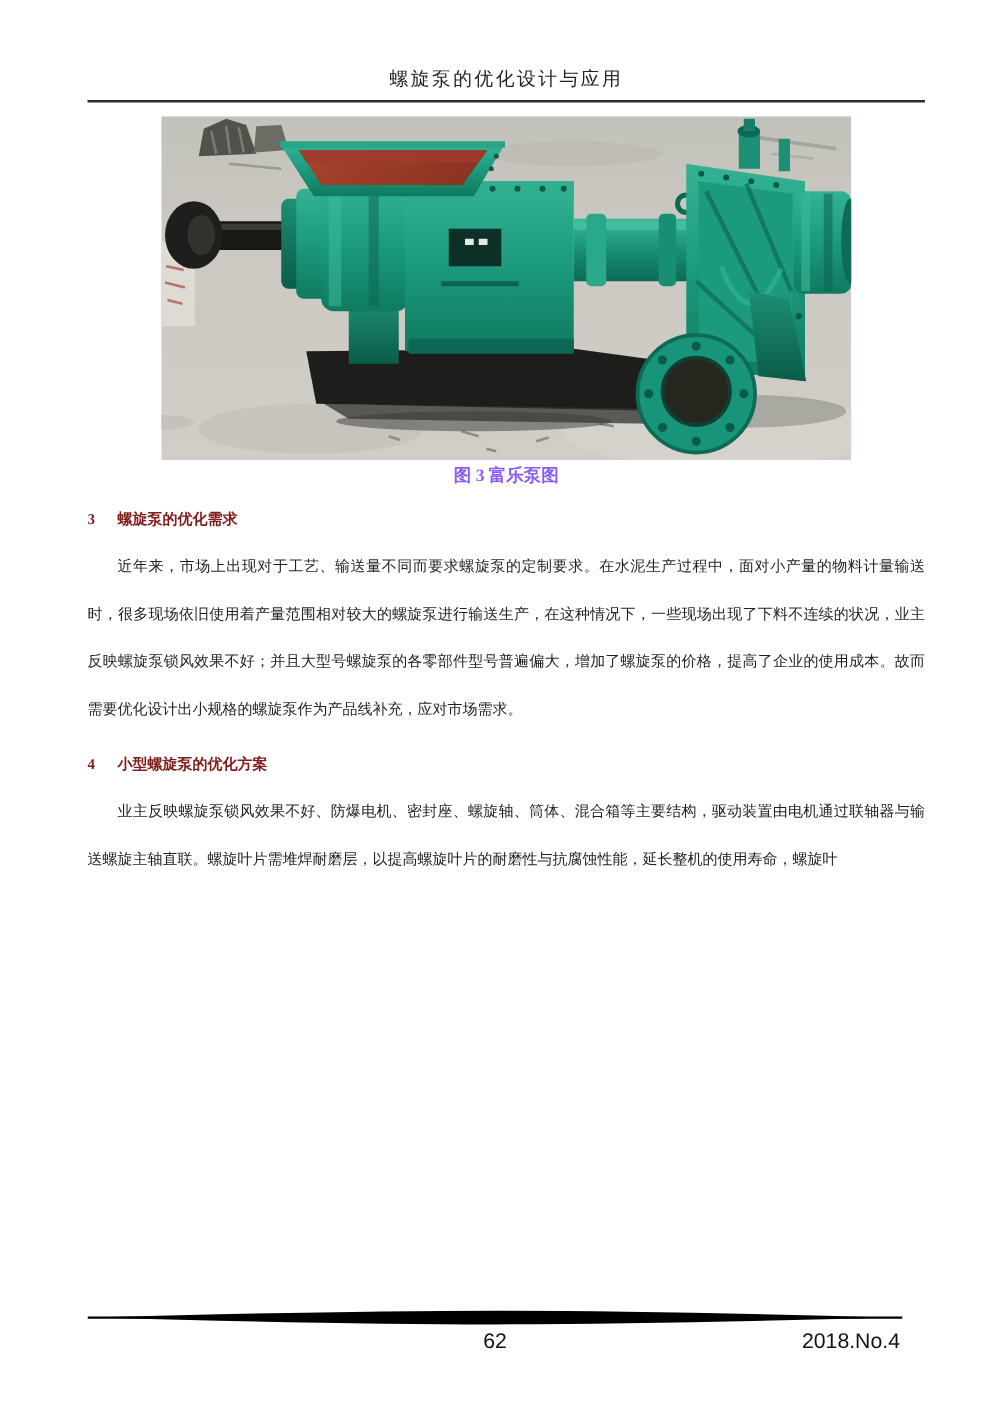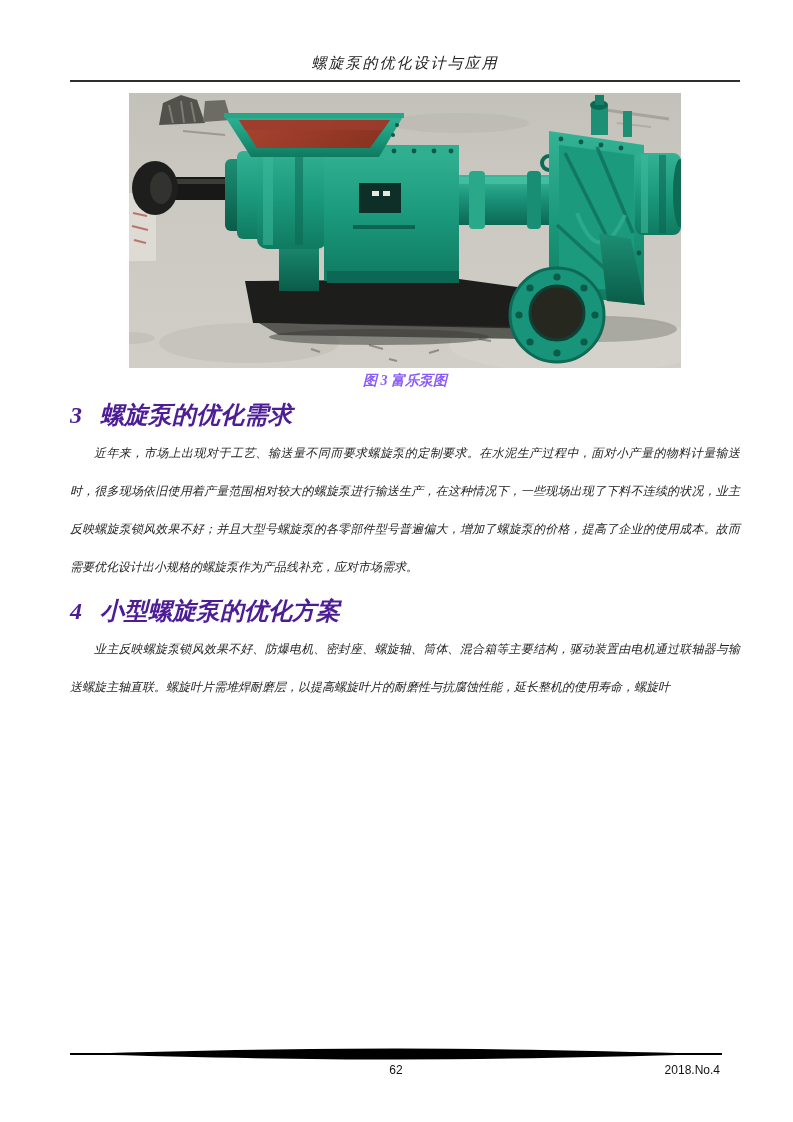--- a/index.html
+++ b/index.html
@@ -5,43 +5,43 @@
   html,body{margin:0;padding:0;background:#ffffff;}
   .page{
     position:relative;
     width:793px;height:1122px;
     margin:0 auto;
     background:#ffffff;
     font-family:"Liberation Serif","DejaVu Serif",serif;
     color:#1c1c1c;
     overflow:hidden;
   }
-  .content{padding:0 53px 0 70px;font-style:italic;}
+  .content{padding:0 53px 0 70px;}
   .doc-header{padding-top:54px;text-align:center;}
   .doc-header-title{font-size:15px;letter-spacing:2px;color:#222;}
   .header-rule{border-bottom:2px solid #2e2e2e;margin-top:7px;}
   .figure{margin-top:11px;text-align:center;}
   .pump-svg{width:552px;height:275px;display:block;margin:0 auto;}
   .figure-caption{font-weight:bold;font-size:14px;margin-top:4px;color:#8b5cf6;}
   .section-heading{
-    font-size:24px;font-weight:bold;color:#4c1d95;
+    font-size:12px;font-weight:bold;color:#7f1d1d;
     margin:10px 0 4px 0;line-height:30px;
   }
   .section-heading .sec-num{margin-right:18px;}
   .body-para{
     font-size:12px;line-height:38px;
     text-align:justify;text-indent:2em;
     margin:0;color:#1f1f1f;
   }
   .footer{position:absolute;left:70px;right:71px;bottom:42px;}
   .footer-rule-svg{display:block;width:100%;height:12px;}
   .footer-row{
     position:relative;height:17px;margin-top:3px;
     font-family:"Liberation Sans","DejaVu Sans",sans-serif;
-    font-size:12px;color:#111;
+    font-size:17px;color:#111;
   }
   .footer-page-num{position:absolute;left:0;right:0;top:0;text-align:center;}
   .footer-issue{position:absolute;right:2px;top:0;}
 </style>
 </head>
 <body>
 
 <div class="page">
   <div class="content">
 

